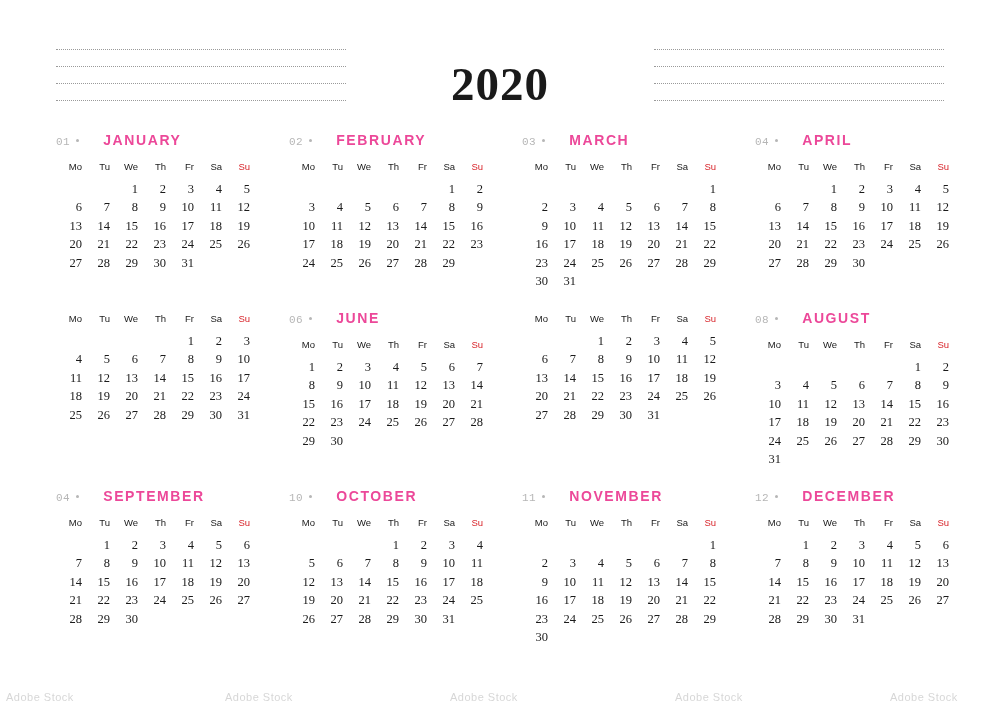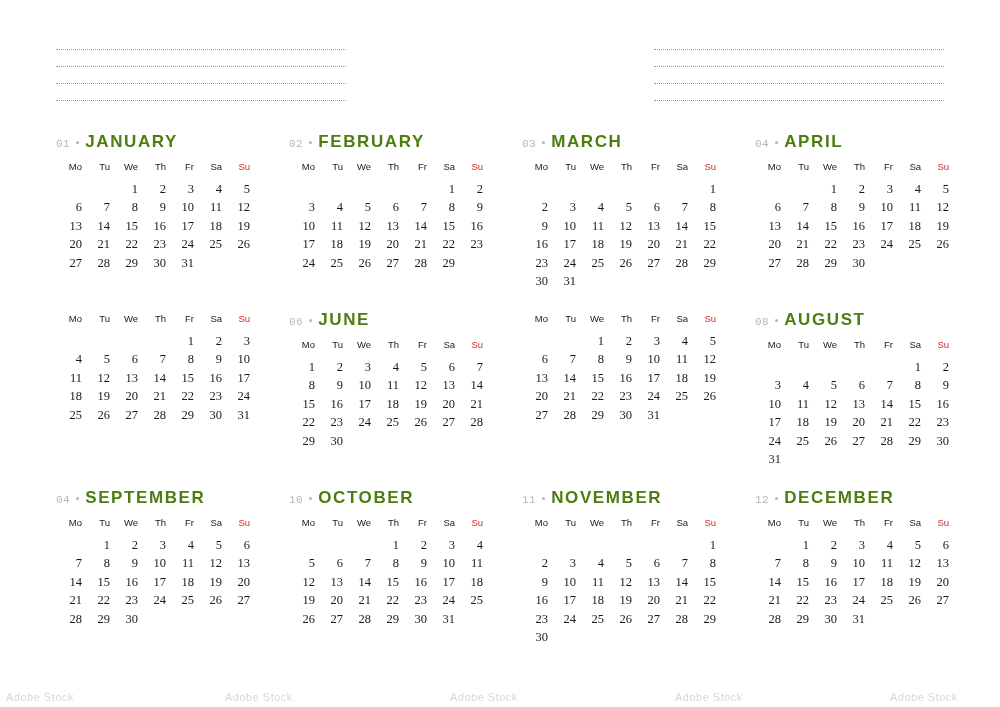--- a/index.html
+++ b/index.html
@@ -97,24 +97,25 @@
     display: inline-block;
     width: 3px;
     height: 3px;
     border-radius: 50%;
     background: #b6b6b6;
     position: relative;
     top: -3px;
   }
   .month-name {
     font-family: "Liberation Sans", sans-serif;
-    font-size: 17px;
+    font-size: 14px;
     font-weight: 700;
-    color: #4d7c0f;
+    color: #ec4899;
     letter-spacing: 1.6px;
+    margin-left: 18px;
   }
 
   table.cal {
     border-collapse: collapse;
     font-family: "Liberation Serif", serif;
   }
   table.cal th,
   table.cal td {
     width: 26px;
     height: 18.5px;
@@ -147,20 +148,21 @@
     <div class="rule"></div>
     <div class="rule"></div>
     <div class="rule"></div>
   </div>
   <div class="rule-block rule-right">
     <div class="rule"></div>
     <div class="rule"></div>
     <div class="rule"></div>
     <div class="rule"></div>
   </div>
+  <div class="year">2020</div>
 </div>
 
 <div class="grid" id="calendar-grid">
     <div class="month">
       <div class="month-head">
         <span class="month-num">01</span>
         <span class="month-dot"></span>
         <span class="month-name">JANUARY</span>
       </div>
       <table class="cal">

